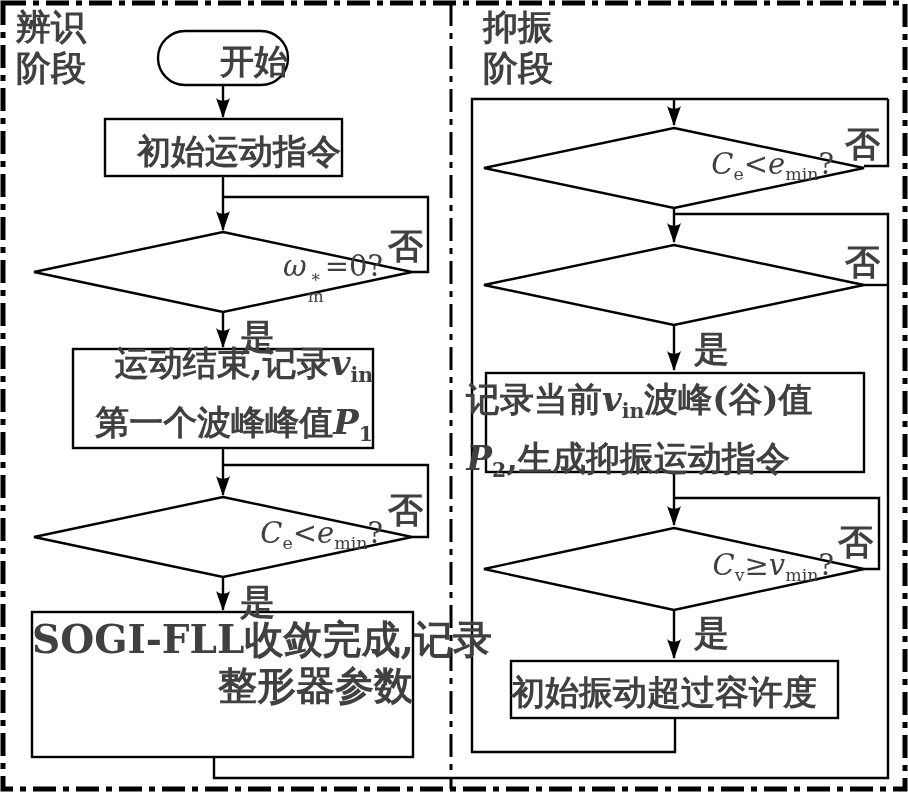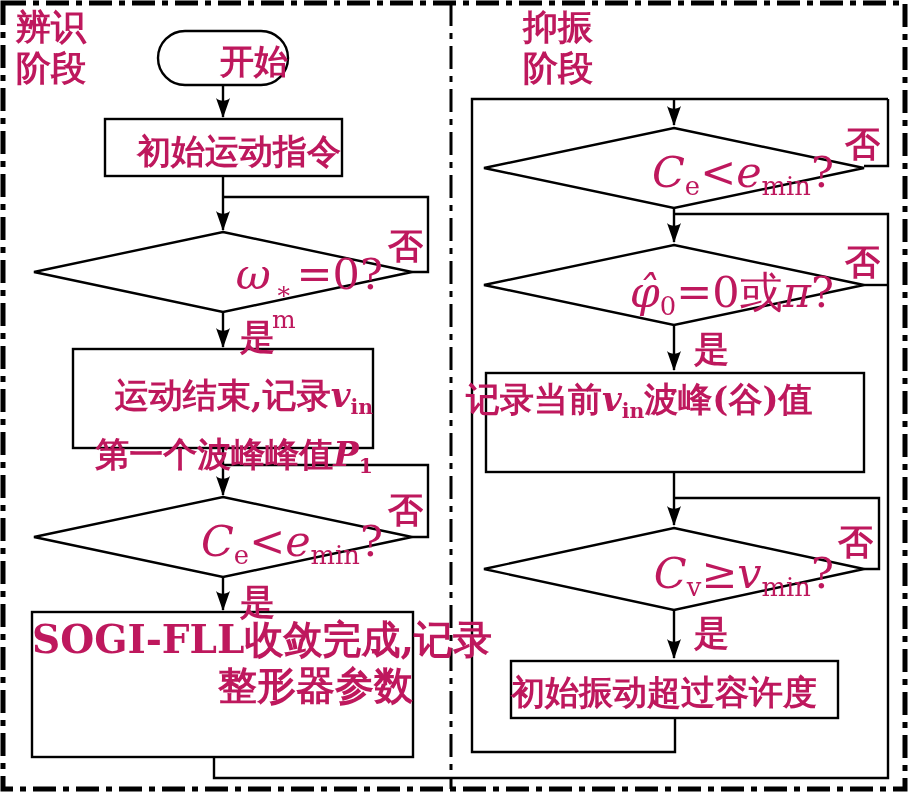--- a/index.html
+++ b/index.html
@@ -1,26 +1,26 @@
 <!DOCTYPE html>
 <html><head>
 <meta charset="utf-8">
 <style>
   html,body{margin:0;padding:0;background:#fff;}
   .stage{position:relative;width:908px;height:792px;background:#fff;
-         font-family:"DejaVu Serif","Liberation Serif",serif;color:#be185d;overflow:hidden;}
+         font-family:"DejaVu Serif","Liberation Serif",serif;color:#404040;overflow:hidden;}
   .stage svg{position:absolute;left:0;top:0;}
   .txt{position:absolute;}
   .center{text-align:right;}
   .phase-label{font-size:35px;line-height:41px;font-weight:600;}
   .shape-label{font-size:34px;font-weight:600;white-space:nowrap;}
   .box-label{font-weight:600;}
   .lh47{font-size:34px;line-height:47px;white-space:nowrap;}
   .lh46{font-size:39px;line-height:46px;white-space:nowrap;}
-  .formula{font-size:43px;white-space:nowrap;}
+  .formula{font-size:29px;white-space:nowrap;}
   .branch{font-size:35px;font-weight:600;}
   .it{font-style:italic;}
   .sub{font-size:0.6em;vertical-align:-0.32em;}
   .sup{font-size:0.6em;vertical-align:0.55em;}
   .supsub{display:inline-flex;flex-direction:column;align-items:center;
           font-size:0.58em;line-height:0.95;vertical-align:-0.62em;margin:0 1px;}
   .supsub .sup,.supsub .sub{font-size:1em;vertical-align:baseline;}
 </style>
 </head>
 <body>
@@ -69,51 +69,51 @@
         <polygon points="674,528 864,569 674,610 484,569"></polygon>
         <rect x="511" y="661" width="327" height="57"></rect>
       </g>
     </g>
   </svg>
 
   <div class="txt phase-label" style="left:16px;top:6px;">
     <div>辨识</div>
     <div>阶段</div>
   </div>
-  <div class="txt phase-label" style="left:483px;top:6px;margin-left:40px;">
+  <div class="txt phase-label" style="left:483px;top:6px;">
     <div>抑振</div>
     <div>阶段</div>
   </div>
 
   <div class="txt shape-label center" style="left:158px;top:39px;width:130px;">开始</div>
   <div class="txt shape-label center" style="left:105px;top:129px;width:236px;">初始运动指令</div>
   <div class="txt formula center" style="left:63px;top:249px;width:320px;"><span class="it">ω</span><span class="supsub">
         <span class="sup">*</span>
         <span class="sub">m</span>
       </span><span>=0?</span></div>
   <div class="txt branch" style="left:388px;top:223px;">否</div>
   <div class="txt branch" style="left:240px;top:314px;">是</div>
-  <div class="txt box-label lh47 center" style="left:73px;top:372px;width:300px;">
+  <div class="txt box-label lh47 center" style="left:73px;top:340px;width:300px;">
     <div><span>运动结束,记录</span><span class="it">v</span><span class="sub">in</span></div>
     <div><span>第一个波峰峰值</span><span class="it">P</span><span class="sub">1</span></div>
   </div>
   <div class="txt formula center" style="left:63px;top:516px;width:320px;"><span class="it">C</span><span class="sub">e</span><span>&lt;</span><span class="it">e</span><span class="sub">min</span><span>?</span></div>
   <div class="txt branch" style="left:388px;top:487px;">否</div>
   <div class="txt branch" style="left:240px;top:579px;">是</div>
   <div class="txt box-label lh46 center" style="left:32px;top:616px;width:381px;">
     <div><span>SOGI-FLL收敛完成,记录</span></div>
     <div><span>整形器参数</span></div>
   </div>
 
   <div class="txt formula center" style="left:514px;top:147px;width:320px;"><span class="it">C</span><span class="sub">e</span><span>&lt;</span><span class="it">e</span><span class="sub">min</span><span>?</span></div>
   <div class="txt branch" style="left:845px;top:121px;">否</div>
-  <div class="txt formula center" style="left:514px;top:264px;width:320px;"><span class="it">φ̂</span><span class="sub">0</span><span>=0或</span><span class="it">π</span><span>?</span></div>
   <div class="txt branch" style="left:845px;top:239px;">否</div>
   <div class="txt branch" style="left:694px;top:326px;">是</div>
   <div class="txt box-label lh47 center" style="left:466px;top:376px;width:324px;">
     <div><span>记录当前</span><span class="it">v</span><span class="sub">in</span><span>波峰(谷)值</span></div>
+    <div><span class="it">P</span><span class="sub">2</span><span>,生成抑振运动指令</span></div>
   </div>
   <div class="txt formula center" style="left:514px;top:548px;width:320px;"><span class="it">C</span><span class="sub">v</span><span>≥</span><span class="it">v</span><span class="sub">min</span><span>?</span></div>
   <div class="txt branch" style="left:838px;top:519px;">否</div>
   <div class="txt branch" style="left:694px;top:610px;">是</div>
   <div class="txt shape-label center" style="left:511px;top:670px;width:265px;">初始振动超过容许度</div>
 
 </div>
 
 </body></html>

